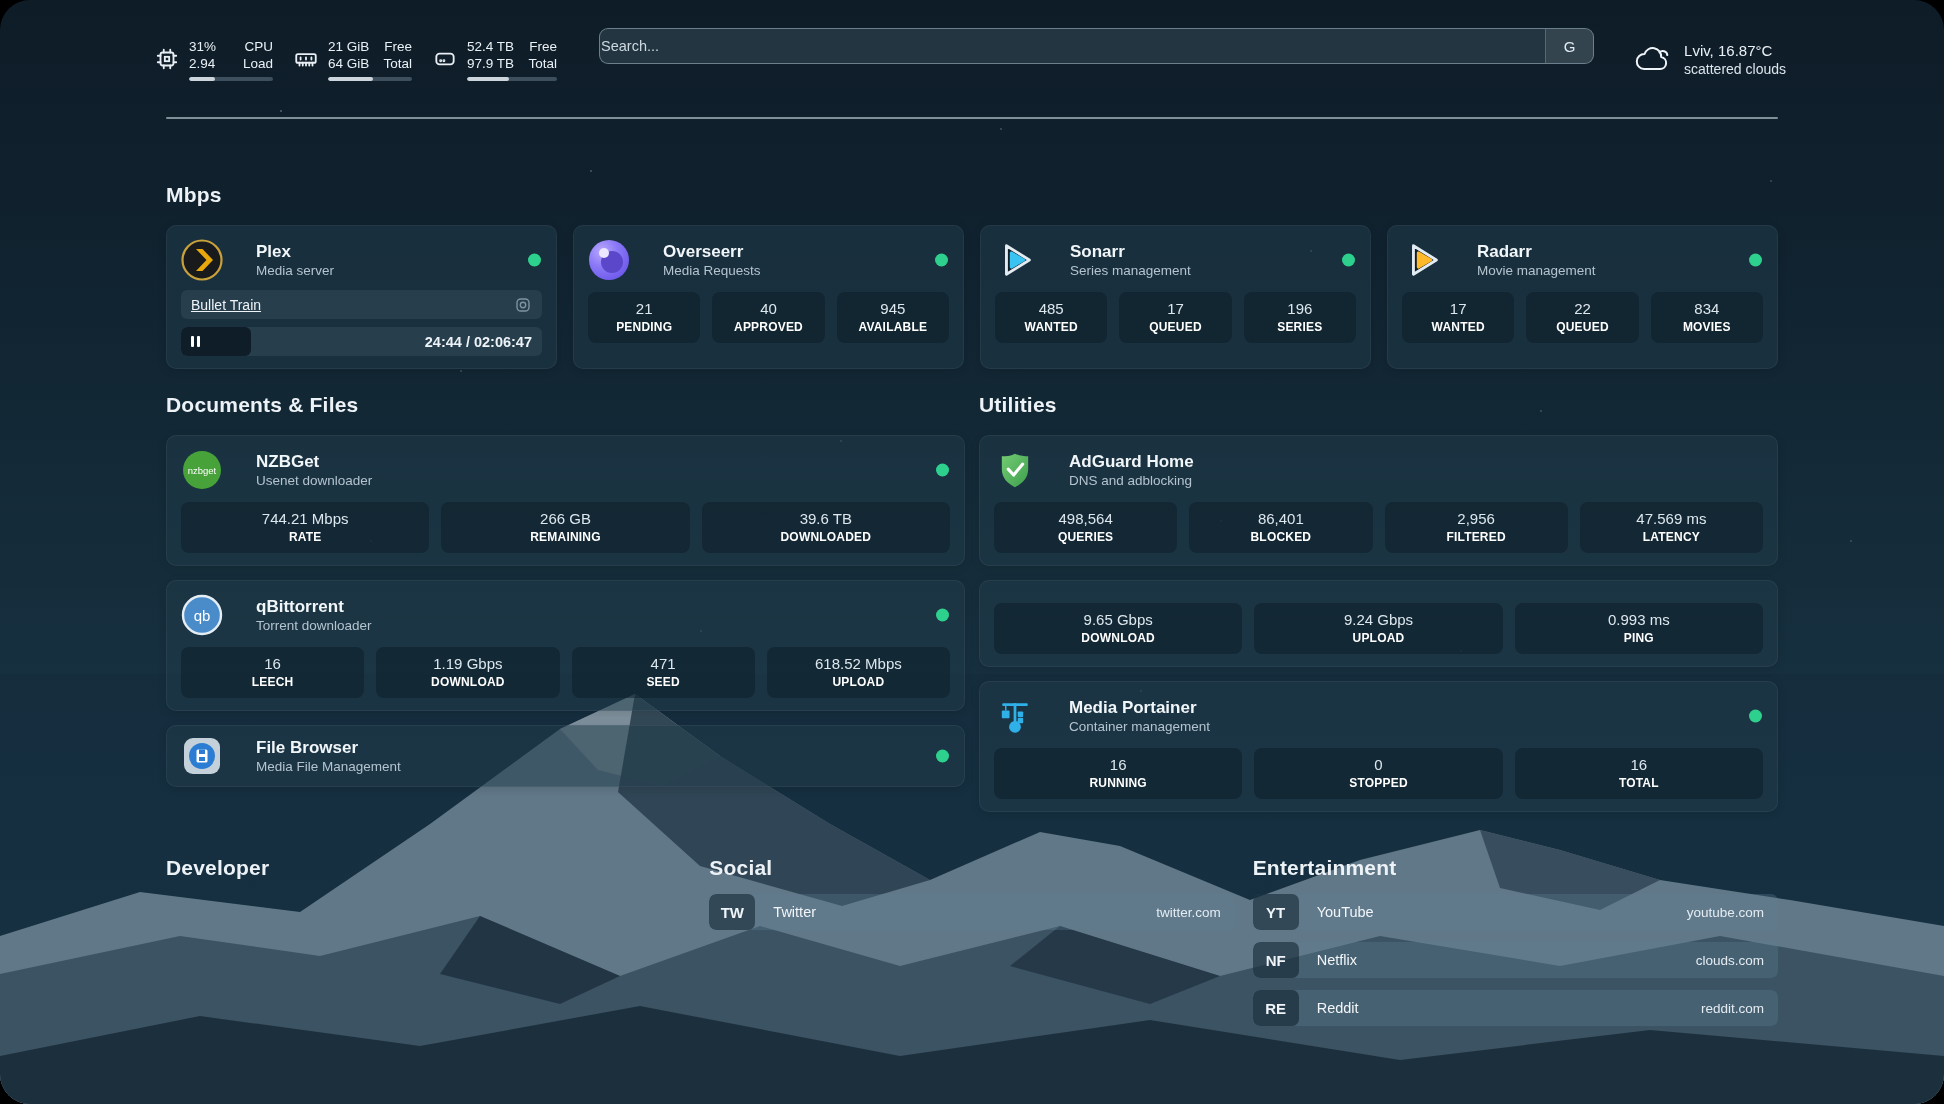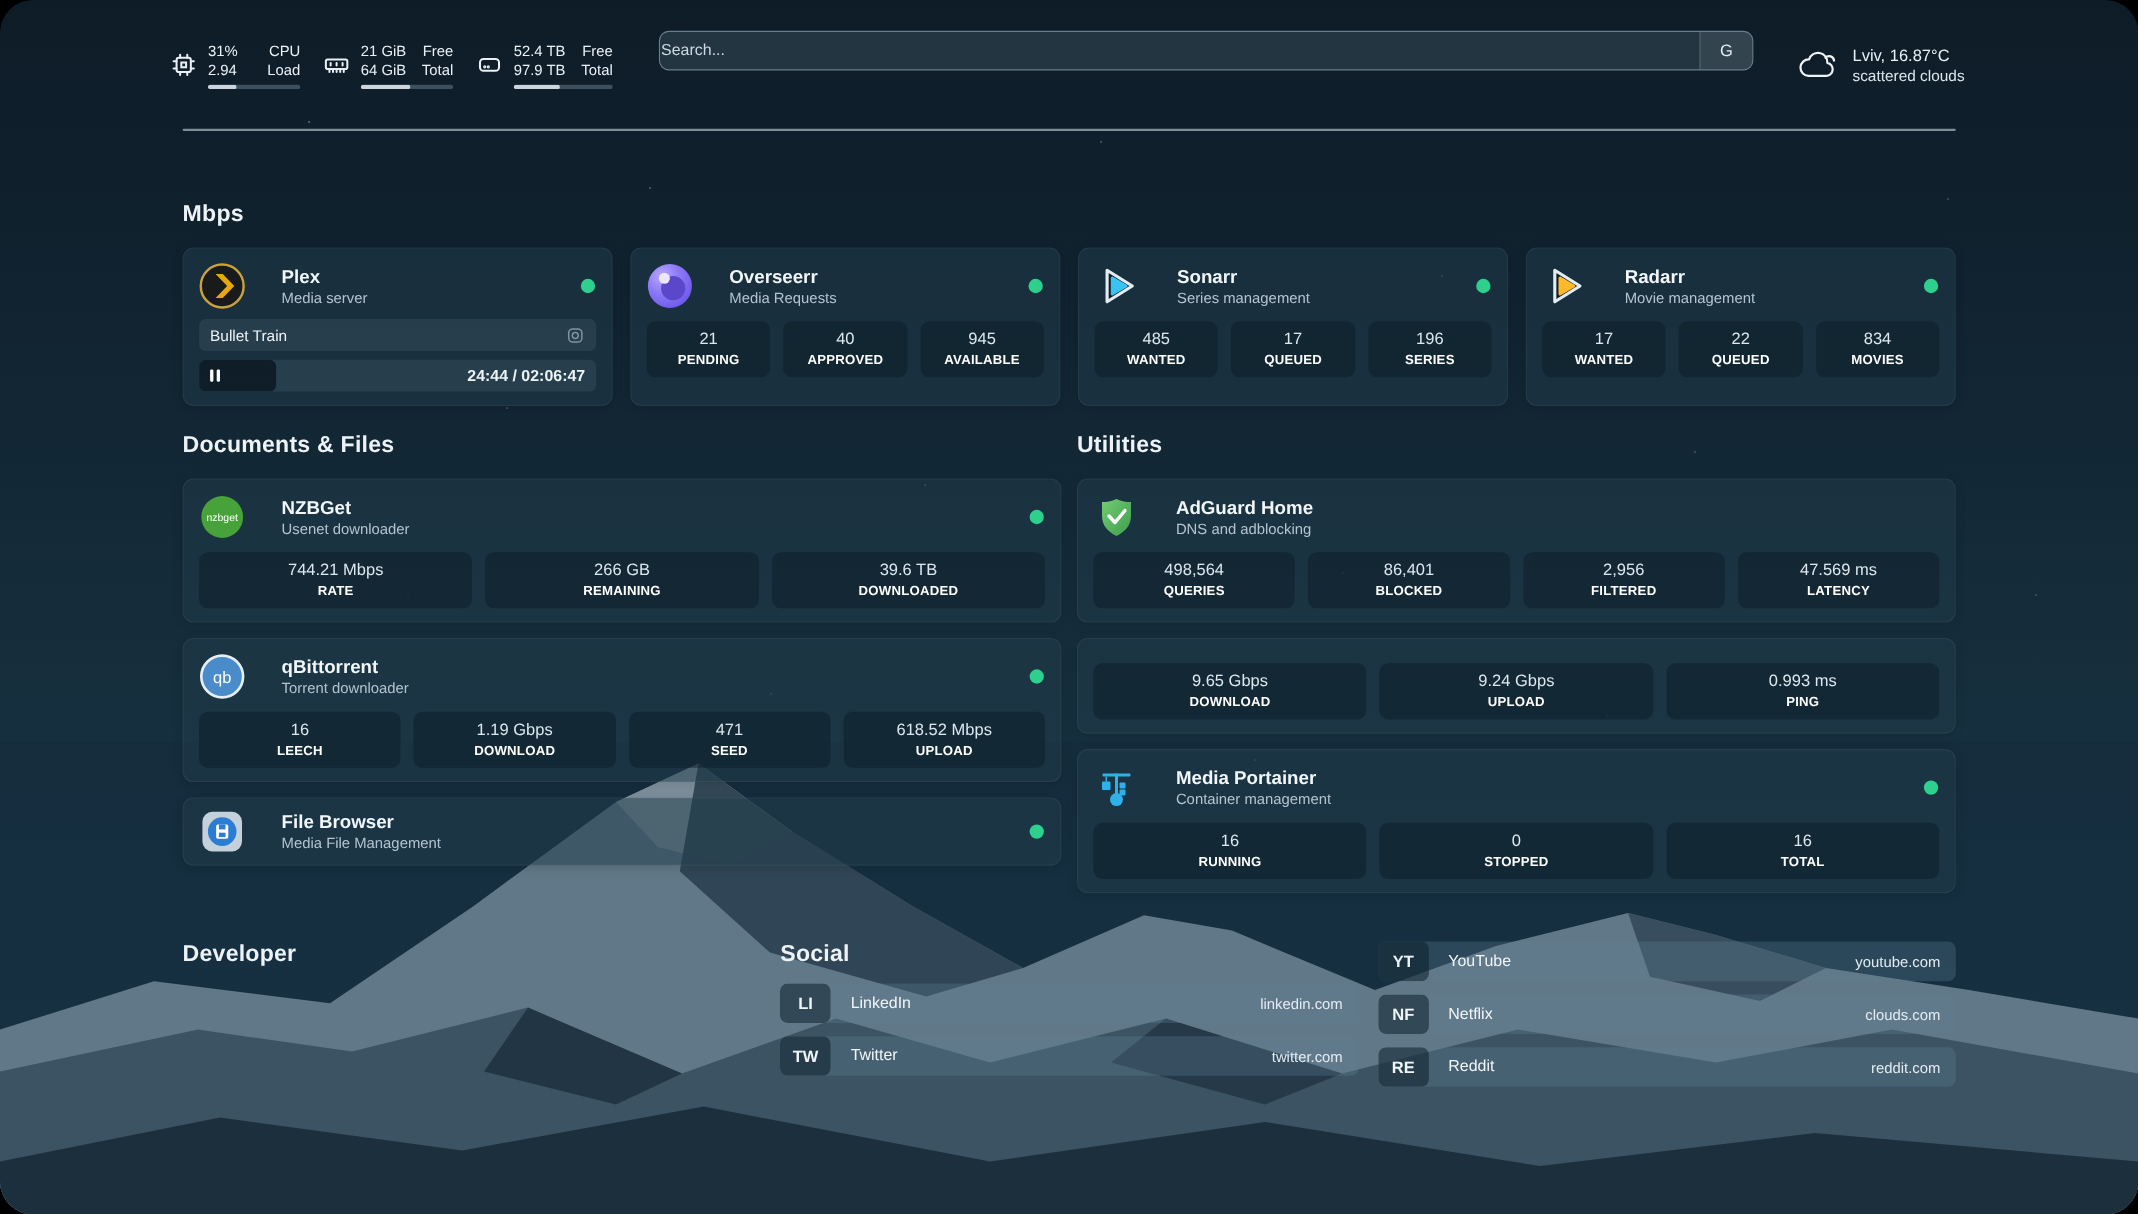--- a/index.html
+++ b/index.html
@@ -68,21 +68,21 @@
 
   .stats{ display:flex; gap:12px; margin-top:10px; }
   .stat{ flex:1; background:rgba(12,27,38,.5); border-radius:8px; padding:7px 4px; text-align:center; }
   .stat-value{ font-size:15px; color:#dde7ee; line-height:20px; }
   .stat-label{ font-size:12px; font-weight:700; color:#fff; line-height:17px; letter-spacing:.2px; }
 
   
   .plex-row{ margin-top:8px; height:29px; border-radius:6px; background:rgba(205,228,240,.08);
              display:flex; align-items:center; font-size:14px; color:#eef4f8; }
   .plex-title{ padding:0 10px; display:flex; align-items:center; width:100%; }
-  .plex-title .t{ flex:1; font-weight:500; }
+  .plex-title .t{ flex:1; font-weight:500;text-decoration:underline; }
   .pip-icon{ width:18px; height:18px; opacity:.75; }
   .plex-progress{ position:relative; overflow:hidden; }
   .plex-fill{ position:absolute; left:0; top:0; bottom:0; background:rgba(9,21,31,.78); border-radius:6px;
               display:flex; align-items:center; padding-left:10px; }
   .pause-icon{ display:flex; gap:3px; }
   .pause-icon i{ display:block; width:3px; height:11px; background:#fff; border-radius:1px; }
   .plex-time{ position:absolute; right:10px; top:0; bottom:0; display:flex; align-items:center;
               font-size:14.5px; font-weight:600; color:#edf3f7; }
 
   .card.slim{ padding:8px 14px; }
@@ -543,33 +543,29 @@
 
     <div class="bookmarks">
       <section>
         <h2 class="sec">Developer</h2>
       </section>
 
       <section>
         <h2 class="sec">Social</h2>
         <div class="bm-rows">
           <a class="bm-row">
-            <span class="bm-abbr">LI</span>
-            <span class="bm-name">LinkedIn</span>
-            <span class="bm-url">linkedin.com</span>
-          </a>
-          <a class="bm-row">
             <span class="bm-abbr">TW</span>
             <span class="bm-name">Twitter</span>
             <span class="bm-url">twitter.com</span>
           </a>
         </div>
       </section>
 
       <section>
+        <h2 class="sec">Entertainment</h2>
         <div class="bm-rows">
           <a class="bm-row">
             <span class="bm-abbr">YT</span>
             <span class="bm-name">YouTube</span>
             <span class="bm-url">youtube.com</span>
           </a>
           <a class="bm-row">
             <span class="bm-abbr">NF</span>
             <span class="bm-name">Netflix</span>
             <span class="bm-url">clouds.com</span>

